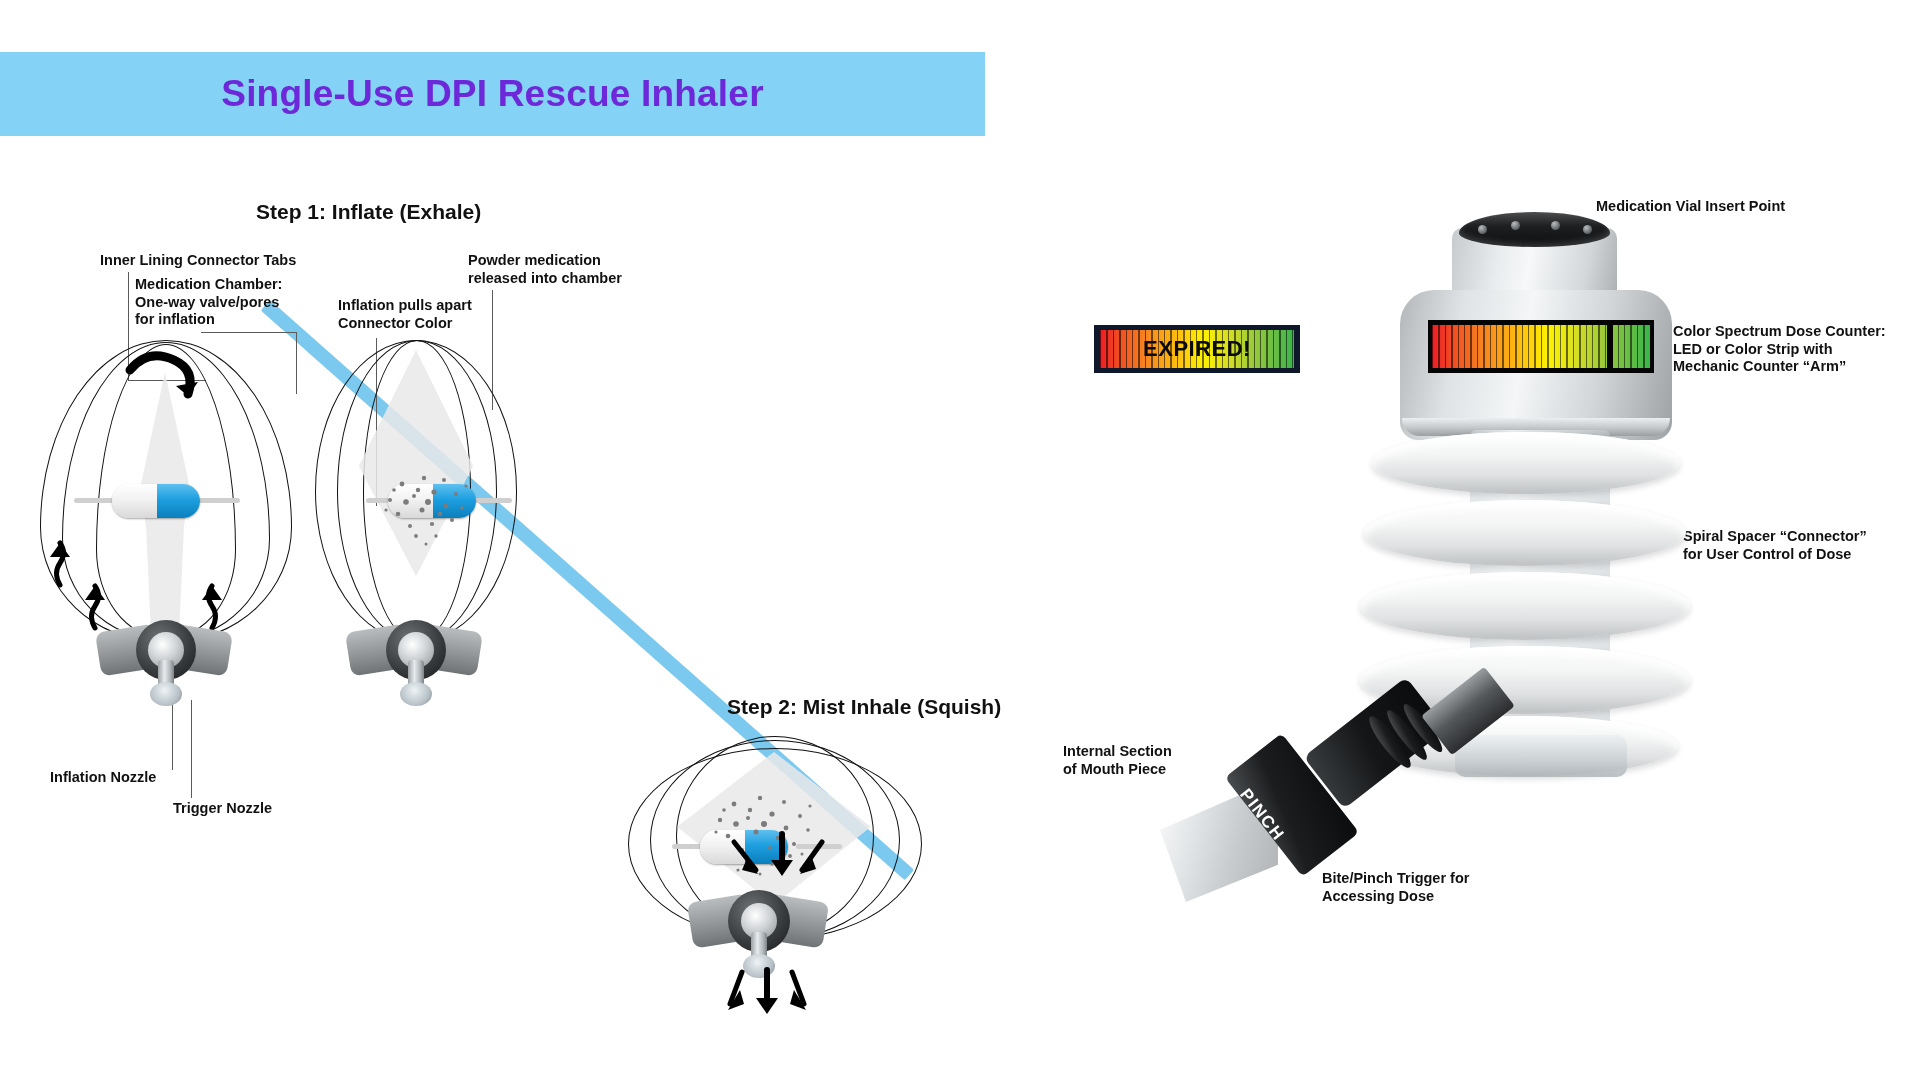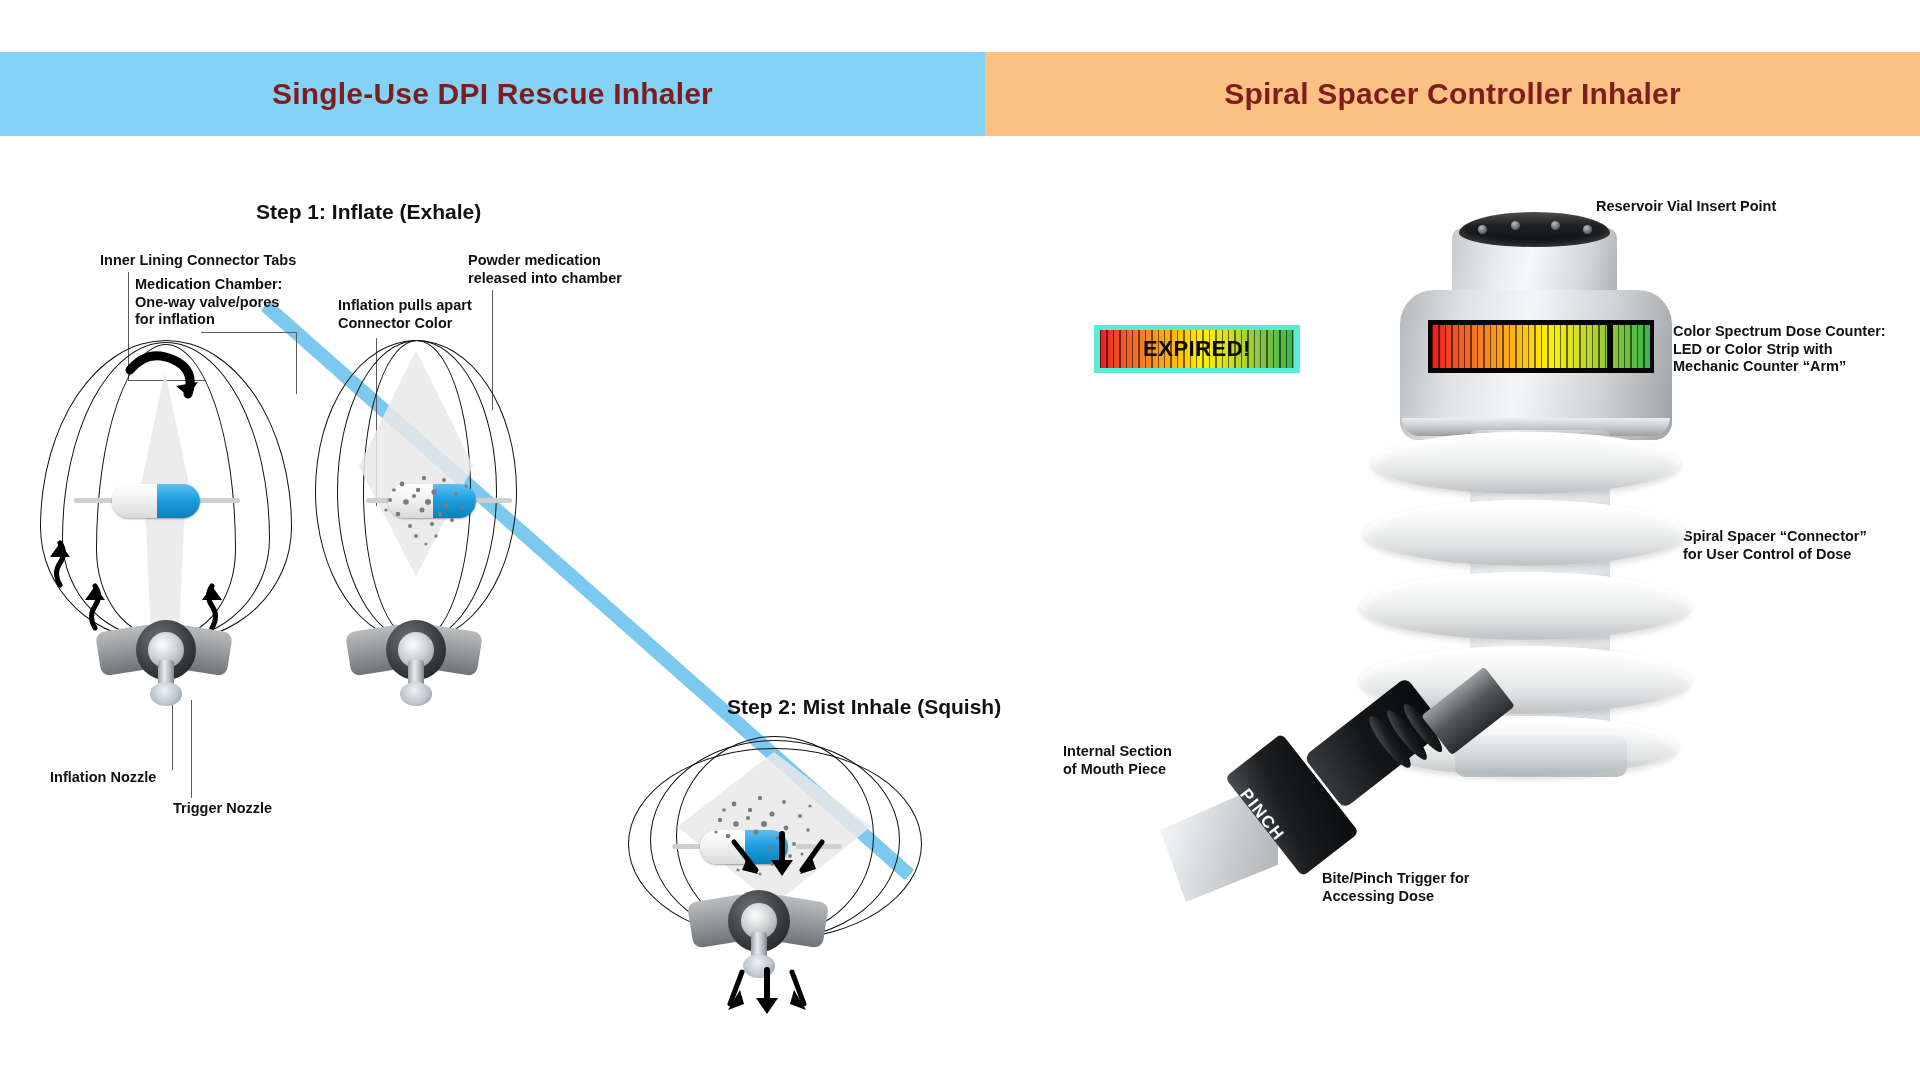--- a/index.html
+++ b/index.html
@@ -4,21 +4,21 @@
 <style>
   html,body{margin:0;padding:0;background:#ffffff;}
   body{width:1920px;height:1080px;position:relative;overflow:hidden;
        font-family:"Liberation Sans", sans-serif;color:#111;}
 
   
   #header-band{position:absolute;left:0;top:52px;width:1920px;height:84px;display:flex;}
   .band-half{height:100%;display:flex;align-items:center;justify-content:center;}
   #band-left{width:985px;background:#84d2f6;}
   #band-right{width:935px;background:#fac183;}
-  .band-title{font-size:30px;font-weight:bold;letter-spacing:.2px;color:#7f1d1d;}
+  .band-title{font-size:37px;font-weight:bold;letter-spacing:.2px;color:#6d28d9;}
 
   
   #diagonal-divider{position:absolute;left:270px;top:300px;width:860px;height:14px;
       background:#7cc9f0;transform-origin:0 0;transform:rotate(41.5deg);border-radius:2px;}
 
   
   .lbl{position:absolute;font-size:14.5px;font-weight:bold;line-height:1.22;color:#111;white-space:pre-line;}
   .step-title{position:absolute;font-size:21px;font-weight:bold;color:#111;white-space:nowrap;}
   .leader{position:absolute;background:#5a5a5a;width:1.4px;}
   .leader-h{position:absolute;background:#5a5a5a;height:1.4px;}
@@ -42,21 +42,21 @@
       background:radial-gradient(circle at 40% 35%,#ffffff 0%,#cfd3d6 45%,#8c9093 100%);}
   .nozzle-pin{position:absolute;border-radius:4px;
       background:linear-gradient(90deg,#9aa0a4 0%,#e7ebee 40%,#b2b8bc 75%,#7d8286 100%);}
   .nozzle-tip{position:absolute;border-radius:50%;
       background:radial-gradient(circle at 45% 35%,#eef3f6 0%,#b9c3c9 60%,#7e878c 100%);}
 
   .arrow-svg{position:absolute;overflow:visible;}
 
   
   #expired-badge{position:absolute;left:1094px;top:325px;width:206px;height:48px;
-      background:#5eead4;padding:5px 6px;box-sizing:border-box;}
+      background:#0f172a;padding:5px 6px;box-sizing:border-box;}
   .spectrum{position:relative;width:100%;height:100%;
       background:linear-gradient(90deg,#ec1c24 0%,#f04a22 9%,#f6871f 24%,#ffc20e 41%,#fff200 53%,#d7df23 66%,#8dc63f 82%,#39b54a 100%);}
   .spectrum .ticks{position:absolute;inset:0;
       background:repeating-linear-gradient(90deg,rgba(0,0,0,.55) 0 1.4px,rgba(0,0,0,0) 1.4px 6.4px);}
   #expired-text{position:absolute;left:0;right:0;top:50%;transform:translateY(-50%);
       text-align:center;font-size:22px;font-weight:bold;color:#0a0a0a;letter-spacing:.5px;}
 
   #device-counter{position:absolute;left:1428px;top:320px;width:226px;height:53px;
       background:#050505;padding:5px 4px;box-sizing:border-box;}
   #counter-arm{position:absolute;top:5px;bottom:5px;right:41px;width:6px;background:#050505;z-index:3;}
@@ -96,23 +96,20 @@
   .mp-neck{position:absolute;background:linear-gradient(100deg,#3a3d3f 0%,#141618 45%,#0a0b0c 100%);}
   .mp-ring{position:absolute;background:linear-gradient(100deg,#55585a 0%,#1a1c1e 50%,#090a0b 100%);border-radius:50%;}
   .mp-collar{position:absolute;background:linear-gradient(180deg,#9a9ea1 0%,#55585b 45%,#2a2c2e 100%);border-radius:4px;}
 </style>
 </head>
 <body>
 
 <div id="header-band">
   <div class="band-half" id="band-left">
     <span class="band-title">Single-Use DPI Rescue Inhaler</span>
-  </div>
-  <div class="band-half" id="band-right">
-    <span class="band-title">Spiral Spacer Controller Inhaler</span>
   </div>
 </div>
 
 <div id="diagonal-divider"></div>
 
 <div class="step-title" style="left:256px;top:200px;">Step 1: Inflate (Exhale)</div>
 <div class="step-title" style="left:727px;top:695px;">Step 2: Mist Inhale (Squish)</div>
 
 <div class="lbl" style="left:100px;top:252px;">Inner Lining Connector Tabs</div>
 <div class="leader" style="left:128px;top:272px;height:108px;"></div>
@@ -284,21 +281,21 @@
   <svg class="arrow-svg" style="left:712px;top:968px;width:110px;height:60px;" viewBox="0 0 110 60">
     <path d="M30 4 l-12 32" stroke="#000" stroke-width="5" fill="none" stroke-linecap="round"></path>
     <path d="M16 42 l16 -6 -4 -14 z" fill="#000"></path>
     <path d="M55 2 l0 34" stroke="#000" stroke-width="6" fill="none" stroke-linecap="round"></path>
     <path d="M55 46 l-11 -16 h22 z" fill="#000"></path>
     <path d="M80 4 l12 32" stroke="#000" stroke-width="5" fill="none" stroke-linecap="round"></path>
     <path d="M94 42 l-16 -6 4 -14 z" fill="#000"></path>
   </svg>
 </div>
 
-<div class="lbl" style="left:1596px;top:198px;">Reservoir Vial Insert Point</div>
+<div class="lbl" style="left:1596px;top:198px;">Medication Vial Insert Point</div>
 <div class="lbl" style="left:1673px;top:323px;">Color Spectrum Dose Counter:
 LED or Color Strip with
 Mechanic Counter “Arm”</div>
 <div class="lbl" style="left:1683px;top:528px;">Spiral Spacer “Connector”
 for User Control of Dose</div>
 <div class="lbl" style="left:1063px;top:743px;">Internal Section
 of Mouth Piece</div>
 <div class="lbl" style="left:1322px;top:870px;">Bite/Pinch Trigger for
 Accessing Dose</div>
 

